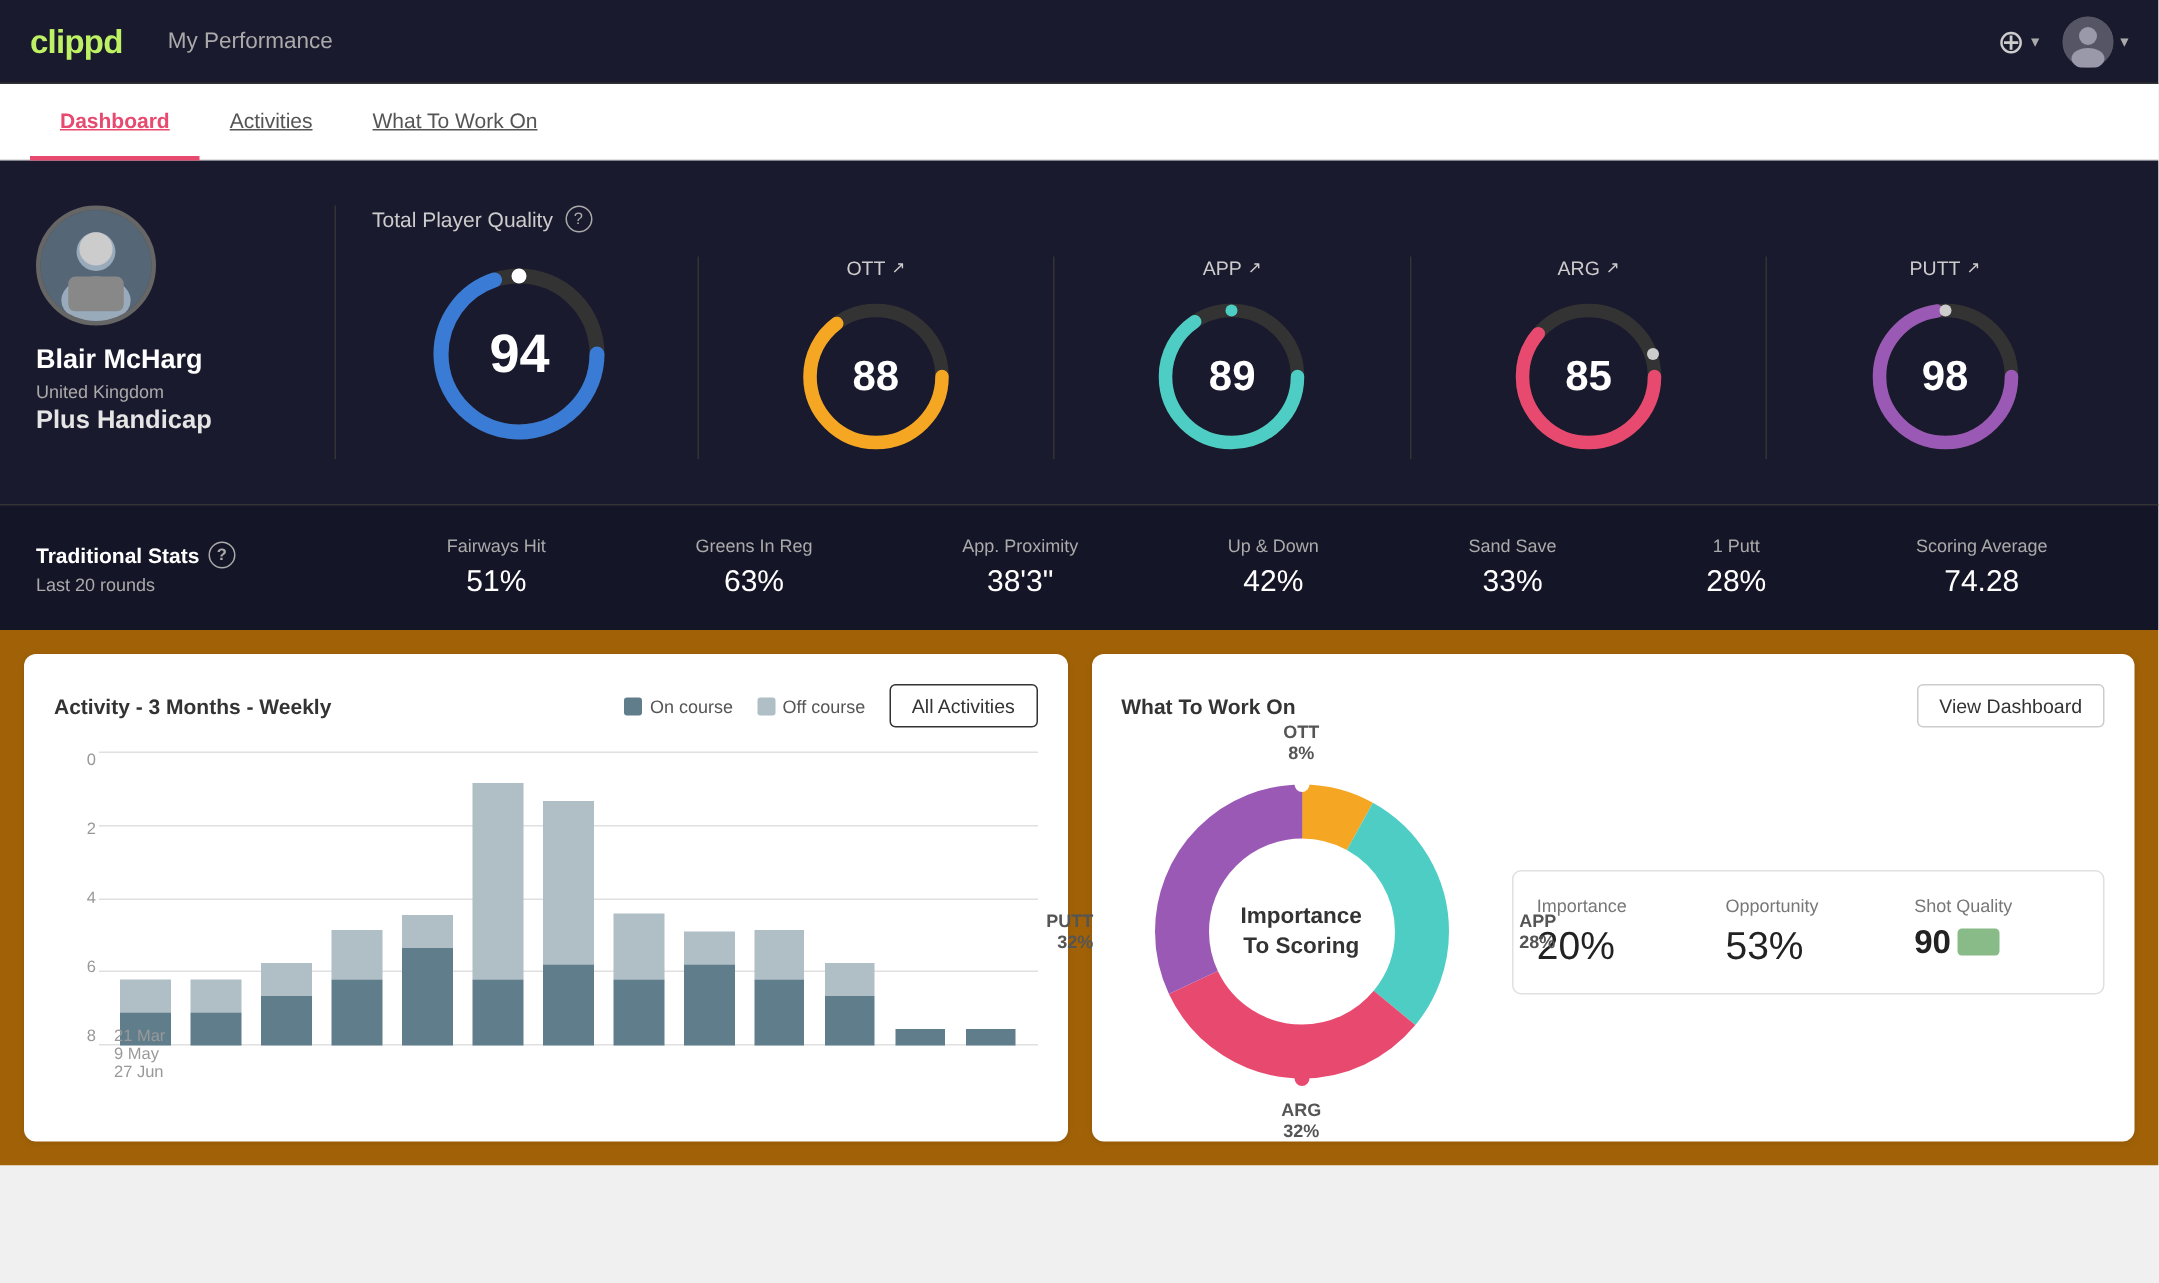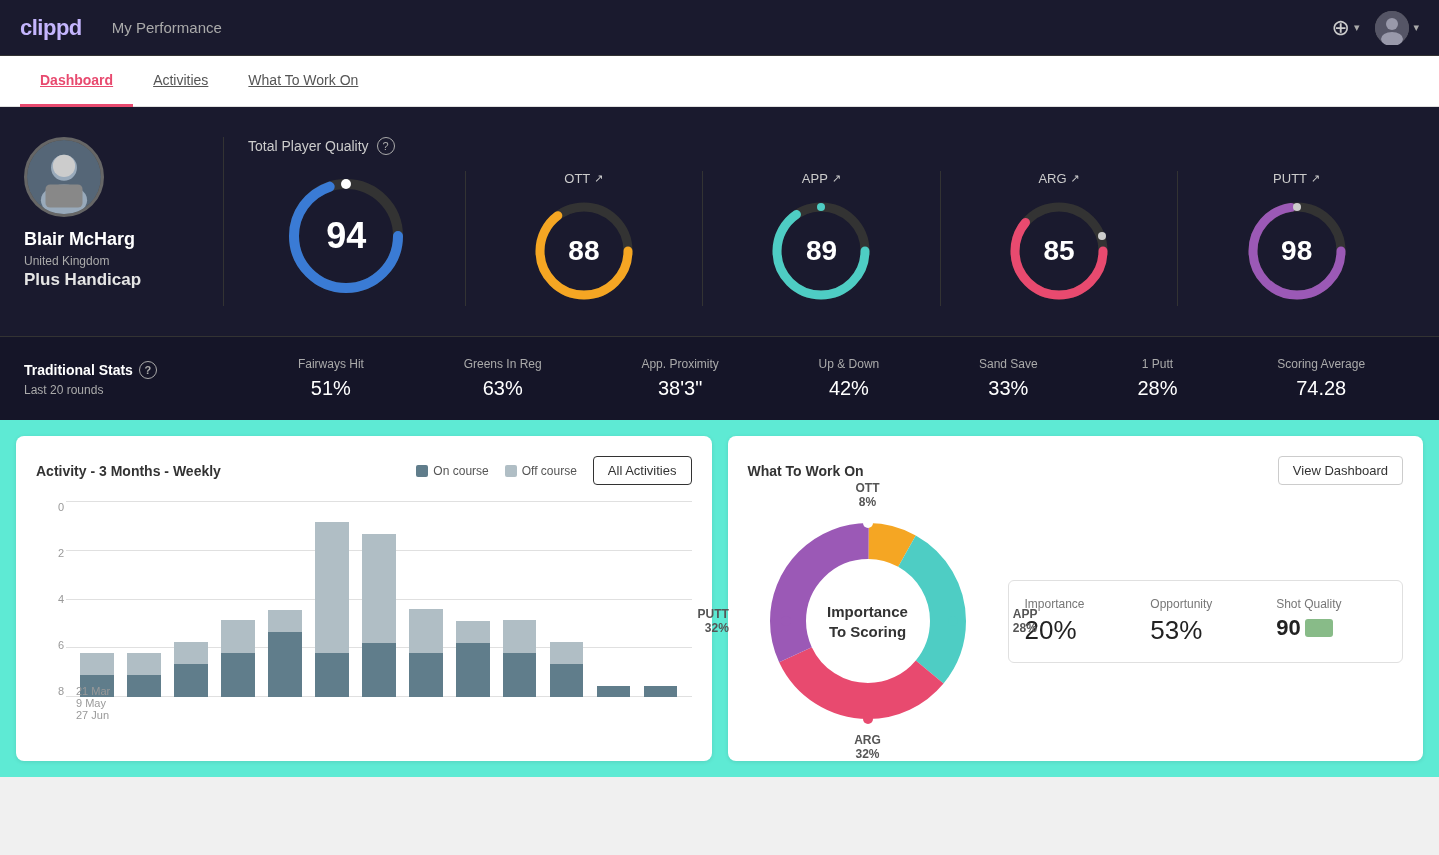--- a/index.html
+++ b/index.html
@@ -10,21 +10,21 @@
       background: #1a1a2e;
       display: flex;
       align-items: center;
       padding: 0 20px;
       height: 56px;
       border-bottom: 1px solid #333;
     }
     .logo {
       font-size: 22px;
       font-weight: 700;
-      color: #c4b5fd;
+      color: #bef264;
       margin-right: 30px;
       letter-spacing: -0.5px;
     }
     .header-title {
       color: #aaa;
       font-size: 15px;
     }
     .header-actions {
       margin-left: auto;
       display: flex;
@@ -223,21 +223,21 @@
     }
     .ts-stat { text-align: center; }
     .ts-stat-label { font-size: 12px; color: #aaa; margin-bottom: 6px; }
     .ts-stat-value { font-size: 20px; font-weight: 300; color: #fff; }
 
     
     .bottom-section {
       display: flex;
       gap: 16px;
       padding: 16px;
-      background: #5eead4;
+      background: #a16207;
       min-height: 350px;
     }
 
     
     .activity-card {
       flex: 1;
       background: #fff;
       border-radius: 8px;
       padding: 20px;
       box-shadow: 0 1px 4px rgba(0,0,0,0.1);

